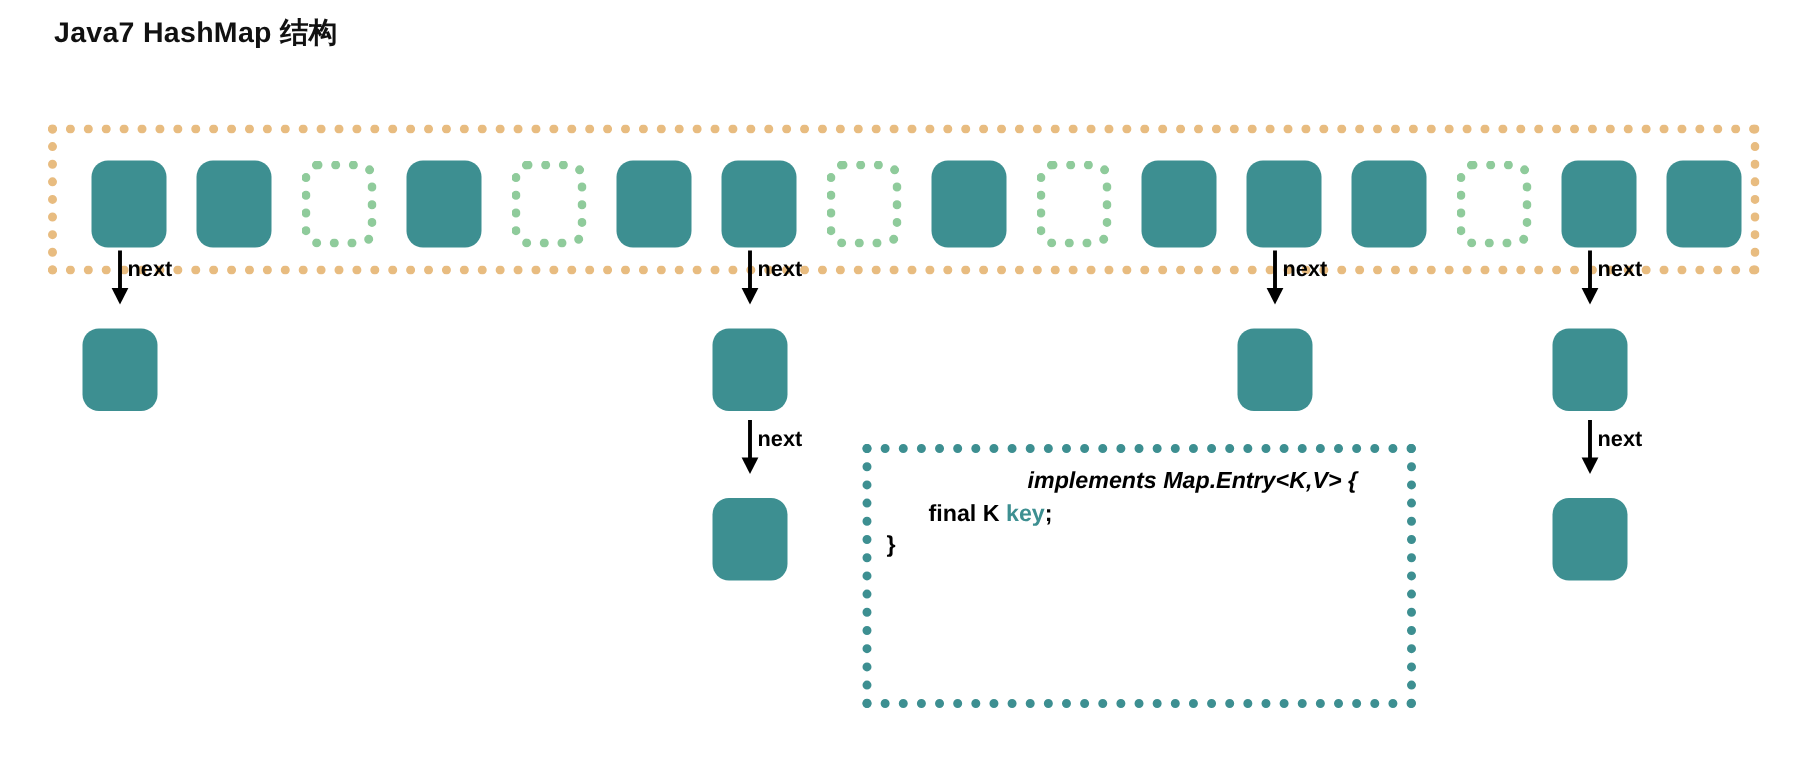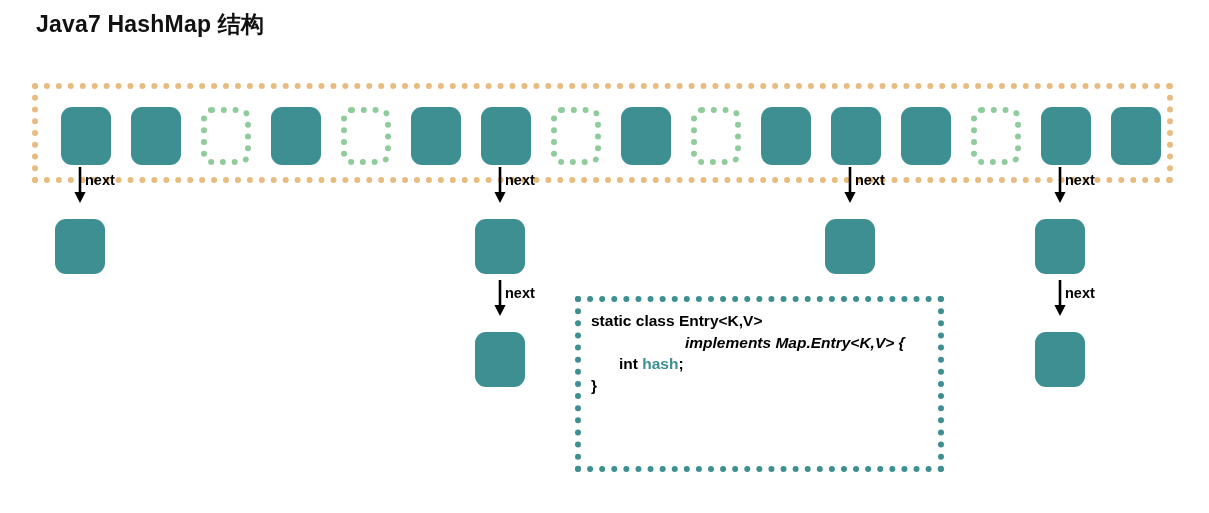--- a/index.html
+++ b/index.html
@@ -13,21 +13,21 @@
     position: relative;
     font-family: "Liberation Sans", sans-serif;
     overflow: hidden;
   }
 
   
   #page-title {
     position: absolute;
     left: 36px;
     top: 9px;
-    font-size: 23px;
+    font-size: 19px;
     font-weight: bold;
     color: #111111;
     letter-spacing: 0.2px;
     white-space: nowrap;
   }
 
   
   #bucket-array {
     position: absolute;
     left: 32px;
@@ -179,17 +179,16 @@
       <svg width="46" height="40" viewBox="0 0 46 40">
         <line x1="9" y1="-4" x2="9" y2="24" stroke="#000" stroke-width="2.6"></line>
         <polygon points="9,32 3.4,21 14.6,21" fill="#000"></polygon>
       </svg>
       <span class="next-label">next</span>
     </div>
     <div class="entry-node" style="left: 1035px; top: 332px;"></div>
   </div>
 
 <div id="entry-code-block">
-    <div class="code-line"><span>static class Entry&lt;K,V&gt;</span></div>
     <div class="code-line indent-2"><span>implements Map.Entry&lt;K,V&gt; {</span></div>
-    <div class="code-line indent-1"><span>int </span><span class="field">hash</span><span>;</span></div>
+    <div class="code-line indent-1"><span>final K </span><span class="field">key</span><span>;</span></div>
     <div class="code-line"><span>}</span></div>
   </div>
 
 </body></html>

